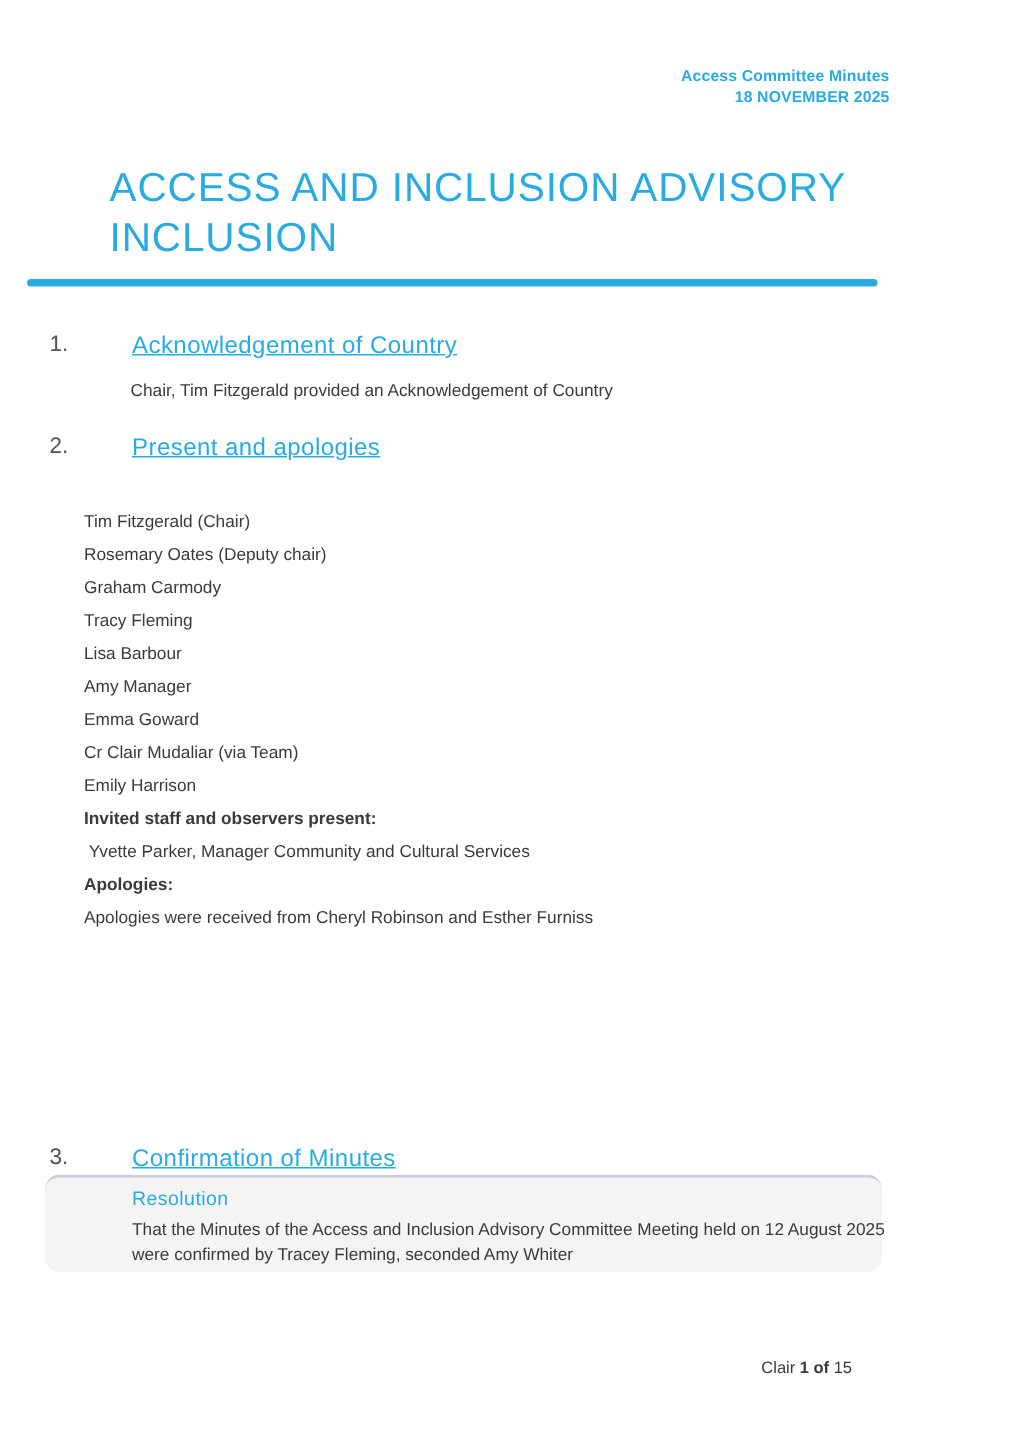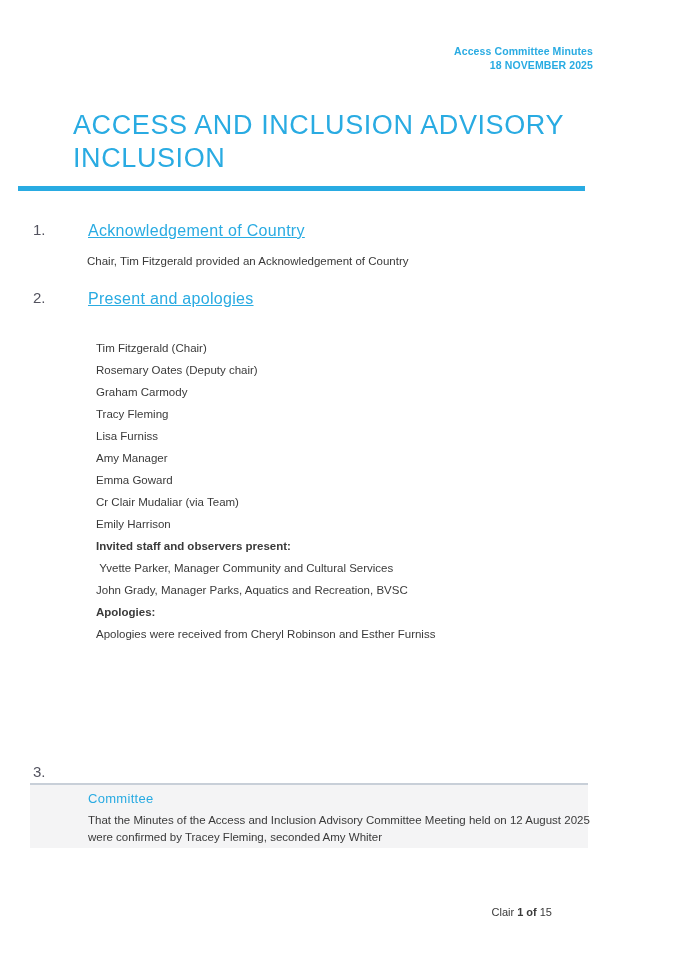--- a/index.html
+++ b/index.html
@@ -1,15 +1,15 @@
 <!DOCTYPE html>
 <html><head>
 <meta charset="utf-8">
 <style>
-  * { margin: 0; padding: 0; box-sizing: border-box; }
+  * { margin: 0; padding: 0; box-sizing: border-box; border-radius: 10px; }
   html, body { background: #ffffff; }
   body {
     font-family: "Liberation Sans", sans-serif;
     color: #3a3a3a;
   }
   .page {
     position: relative;
     width: 675px;
     height: 954px;
     background: #ffffff;
@@ -88,21 +88,20 @@
     position: absolute;
     left: 56px;
     top: 340px;
     font-size: 11.5px;
     color: #3a3a3a;
   }
   .attendees .line {
     height: 22px;
     line-height: 16px;
     white-space: pre-wrap;
-    margin-left: 40px;
   }
   .attendees .line.bold { font-weight: bold; }
 
   
   .resolution-box {
     position: absolute;
     left: 30px;
     top: 783px;
     width: 558px;
     height: 65px;
@@ -131,21 +130,21 @@
   .page-footer {
     position: absolute;
     top: 906px;
     right: 107px;
     font-size: 11px;
     color: #3a3a3a;
     white-space: nowrap;
   }
   .page-footer .b { font-weight: bold; margin-top: 12px; }
   .page-footer span { margin-right: 3px; }
-  .page-footer span:last-child { margin-right: 16px; }
+  .page-footer span:last-child { margin-right: 0; }
 </style>
 </head>
 <body>
 
 <div class="page">
 
   <div class="header-meta">
     <div>Access Committee Minutes</div>
     <div>18 NOVEMBER 2025</div>
   </div>
@@ -162,36 +161,36 @@
   <div class="s1-body">Chair, Tim Fitzgerald provided an Acknowledgement of Country</div>
 
   <div class="section-number num-2">2.</div>
   <div class="section-heading head-2">Present and apologies</div>
 
   <div class="attendees">
     <div class="line">Tim Fitzgerald (Chair)</div>
     <div class="line">Rosemary Oates (Deputy chair)</div>
     <div class="line">Graham Carmody</div>
     <div class="line">Tracy Fleming</div>
-    <div class="line">Lisa Furniss</div>
+    <div class="line">Lisa Barbour</div>
     <div class="line">Amy Manager</div>
     <div class="line">Emma Goward</div>
     <div class="line">Cr Clair Mudaliar (via Team)</div>
     <div class="line">Emily Harrison</div>
     <div class="line bold">Invited staff and observers present:</div>
     <div class="line"> Yvette Parker, Manager Community and Cultural Services</div>
-    <div class="line">John Grady, Manager Parks, Aquatics and Recreation, BVSC</div>
     <div class="line bold">Apologies:</div>
     <div class="line">Apologies were received from Cheryl Robinson and Esther Furniss</div>
   </div>
 
   <div class="section-number num-3">3.</div>
+  <div class="section-heading head-3">Confirmation of Minutes</div>
 
   <div class="resolution-box">
-    <div class="resolution-label">Committee</div>
+    <div class="resolution-label">Resolution</div>
     <div class="resolution-text">That the Minutes of the Access and Inclusion Advisory Committee Meeting held on 12 August 2025 were confirmed by Tracey Fleming, seconded Amy Whiter</div>
   </div>
 
   <div class="page-footer">
     <span>Clair</span><span class="b">1 of</span><span>15</span>
   </div>
 
 </div>
 
 </body></html>

